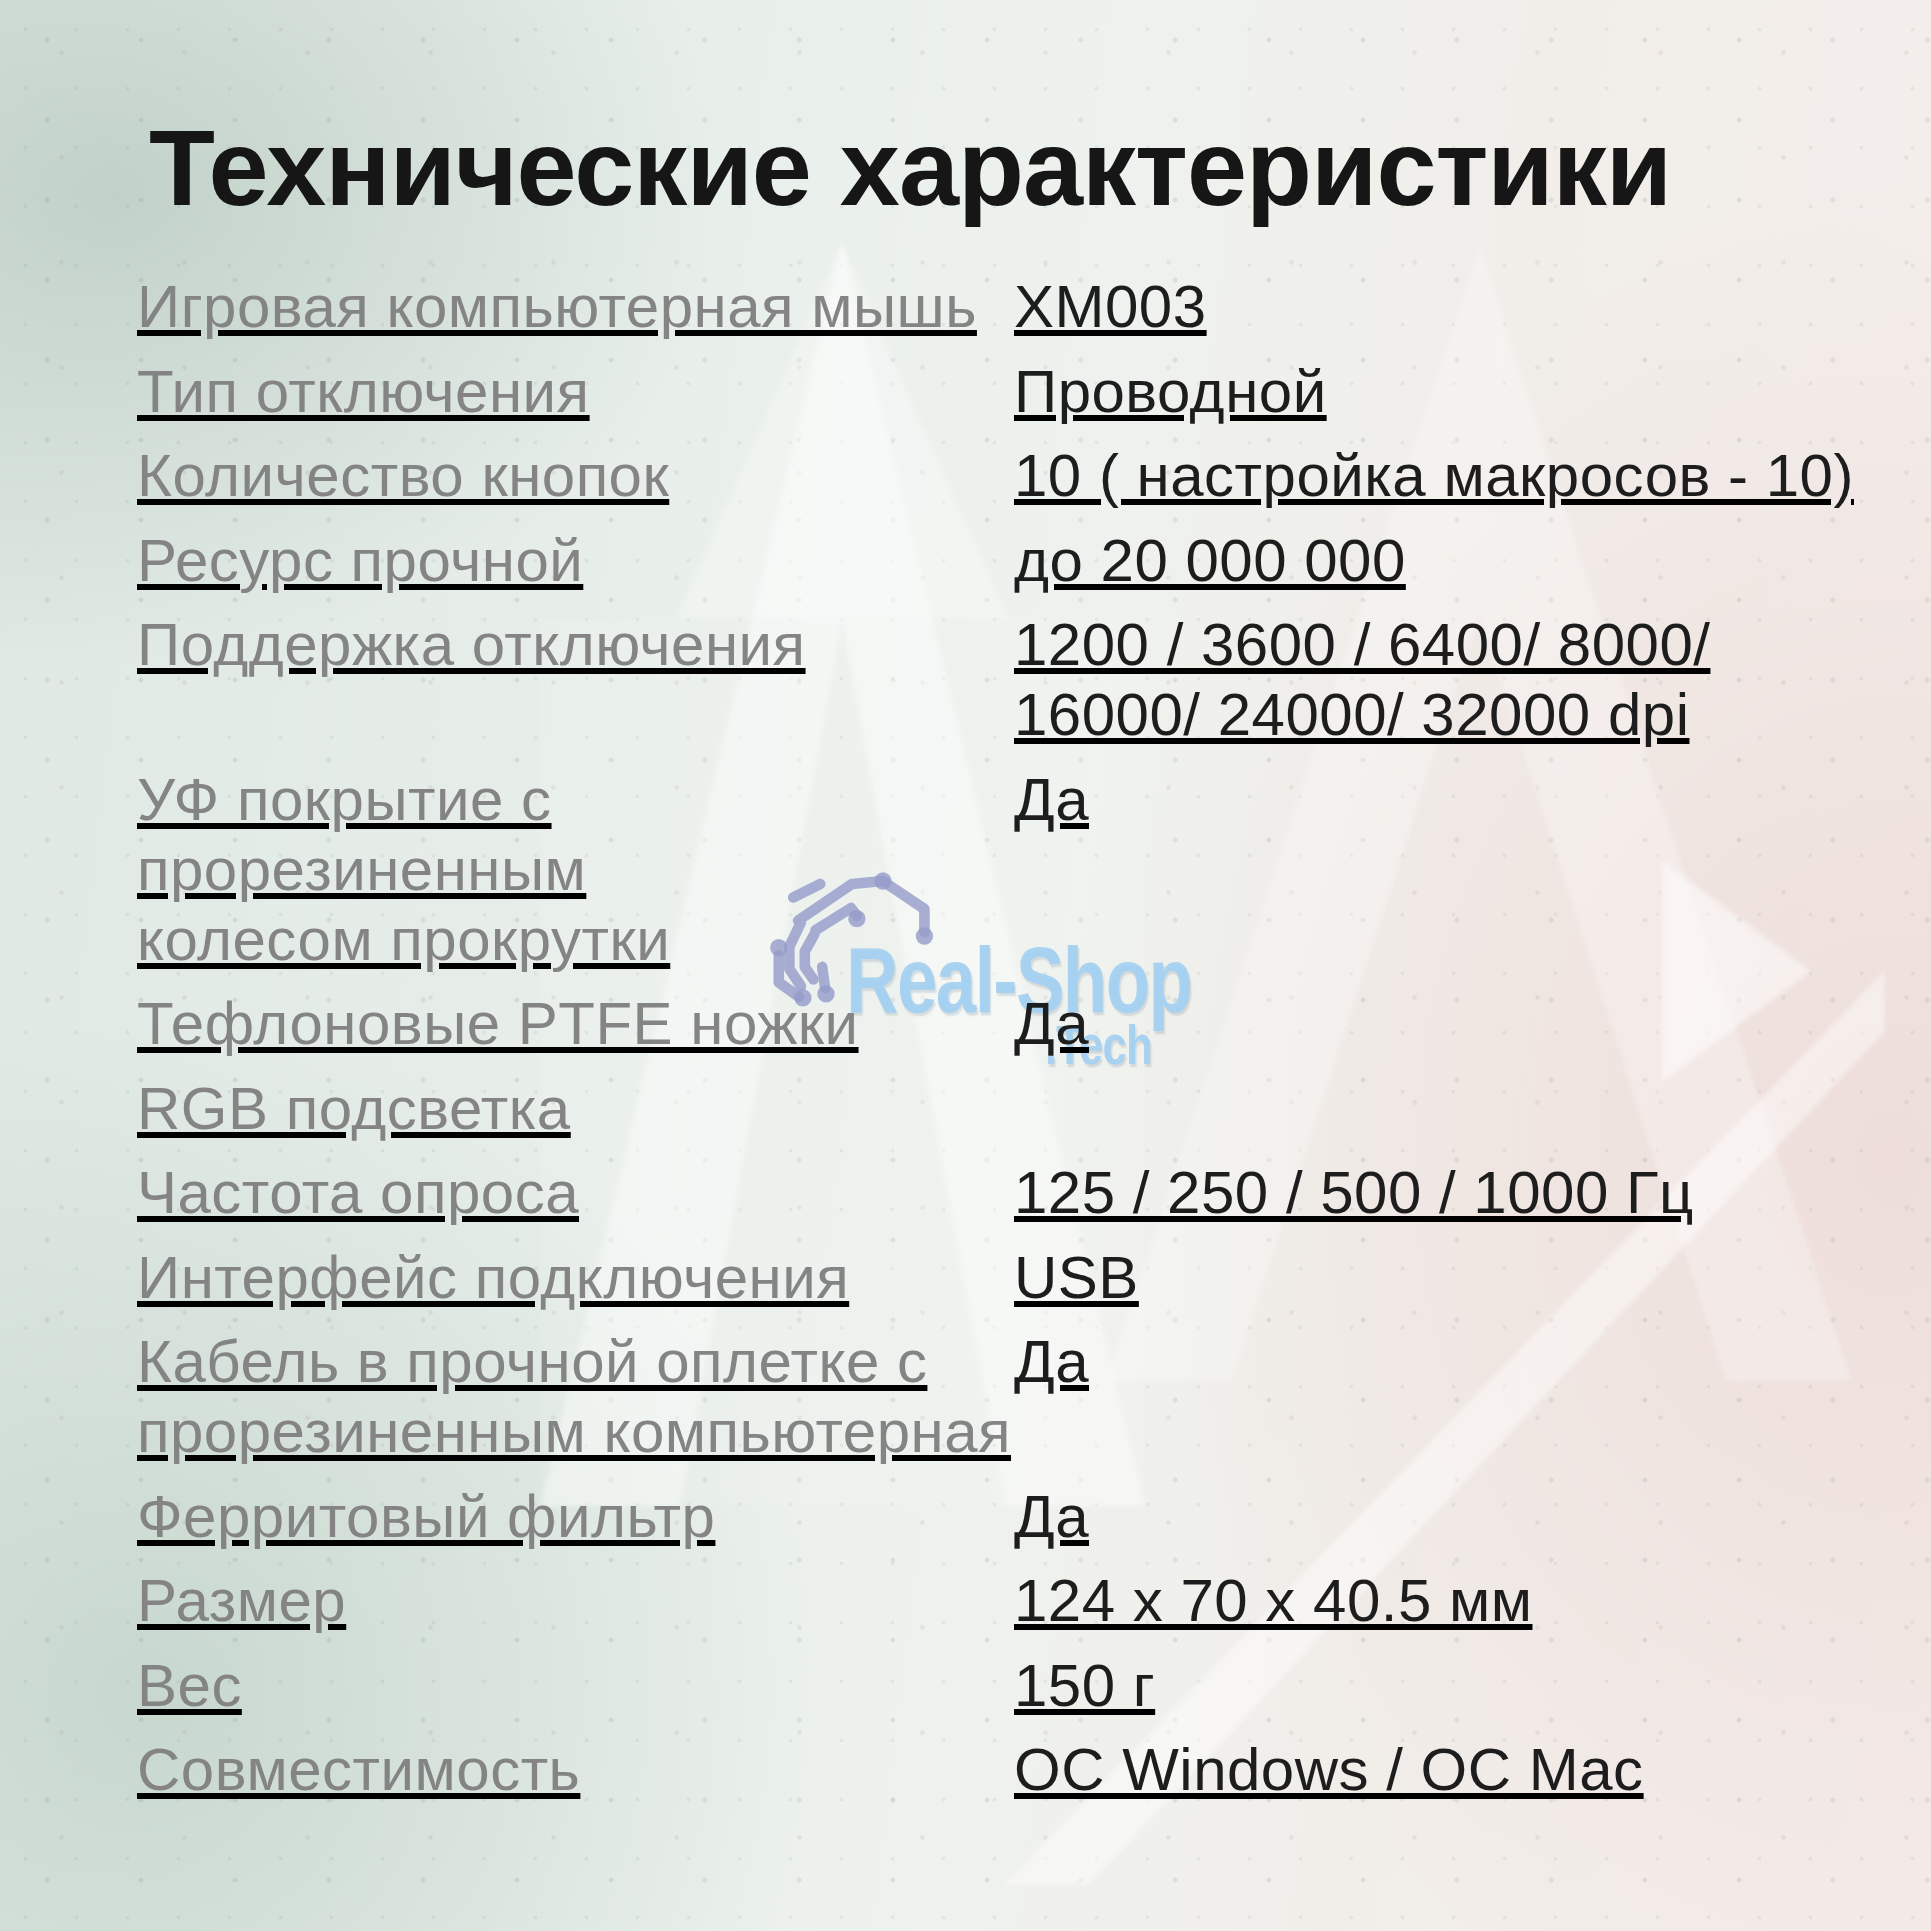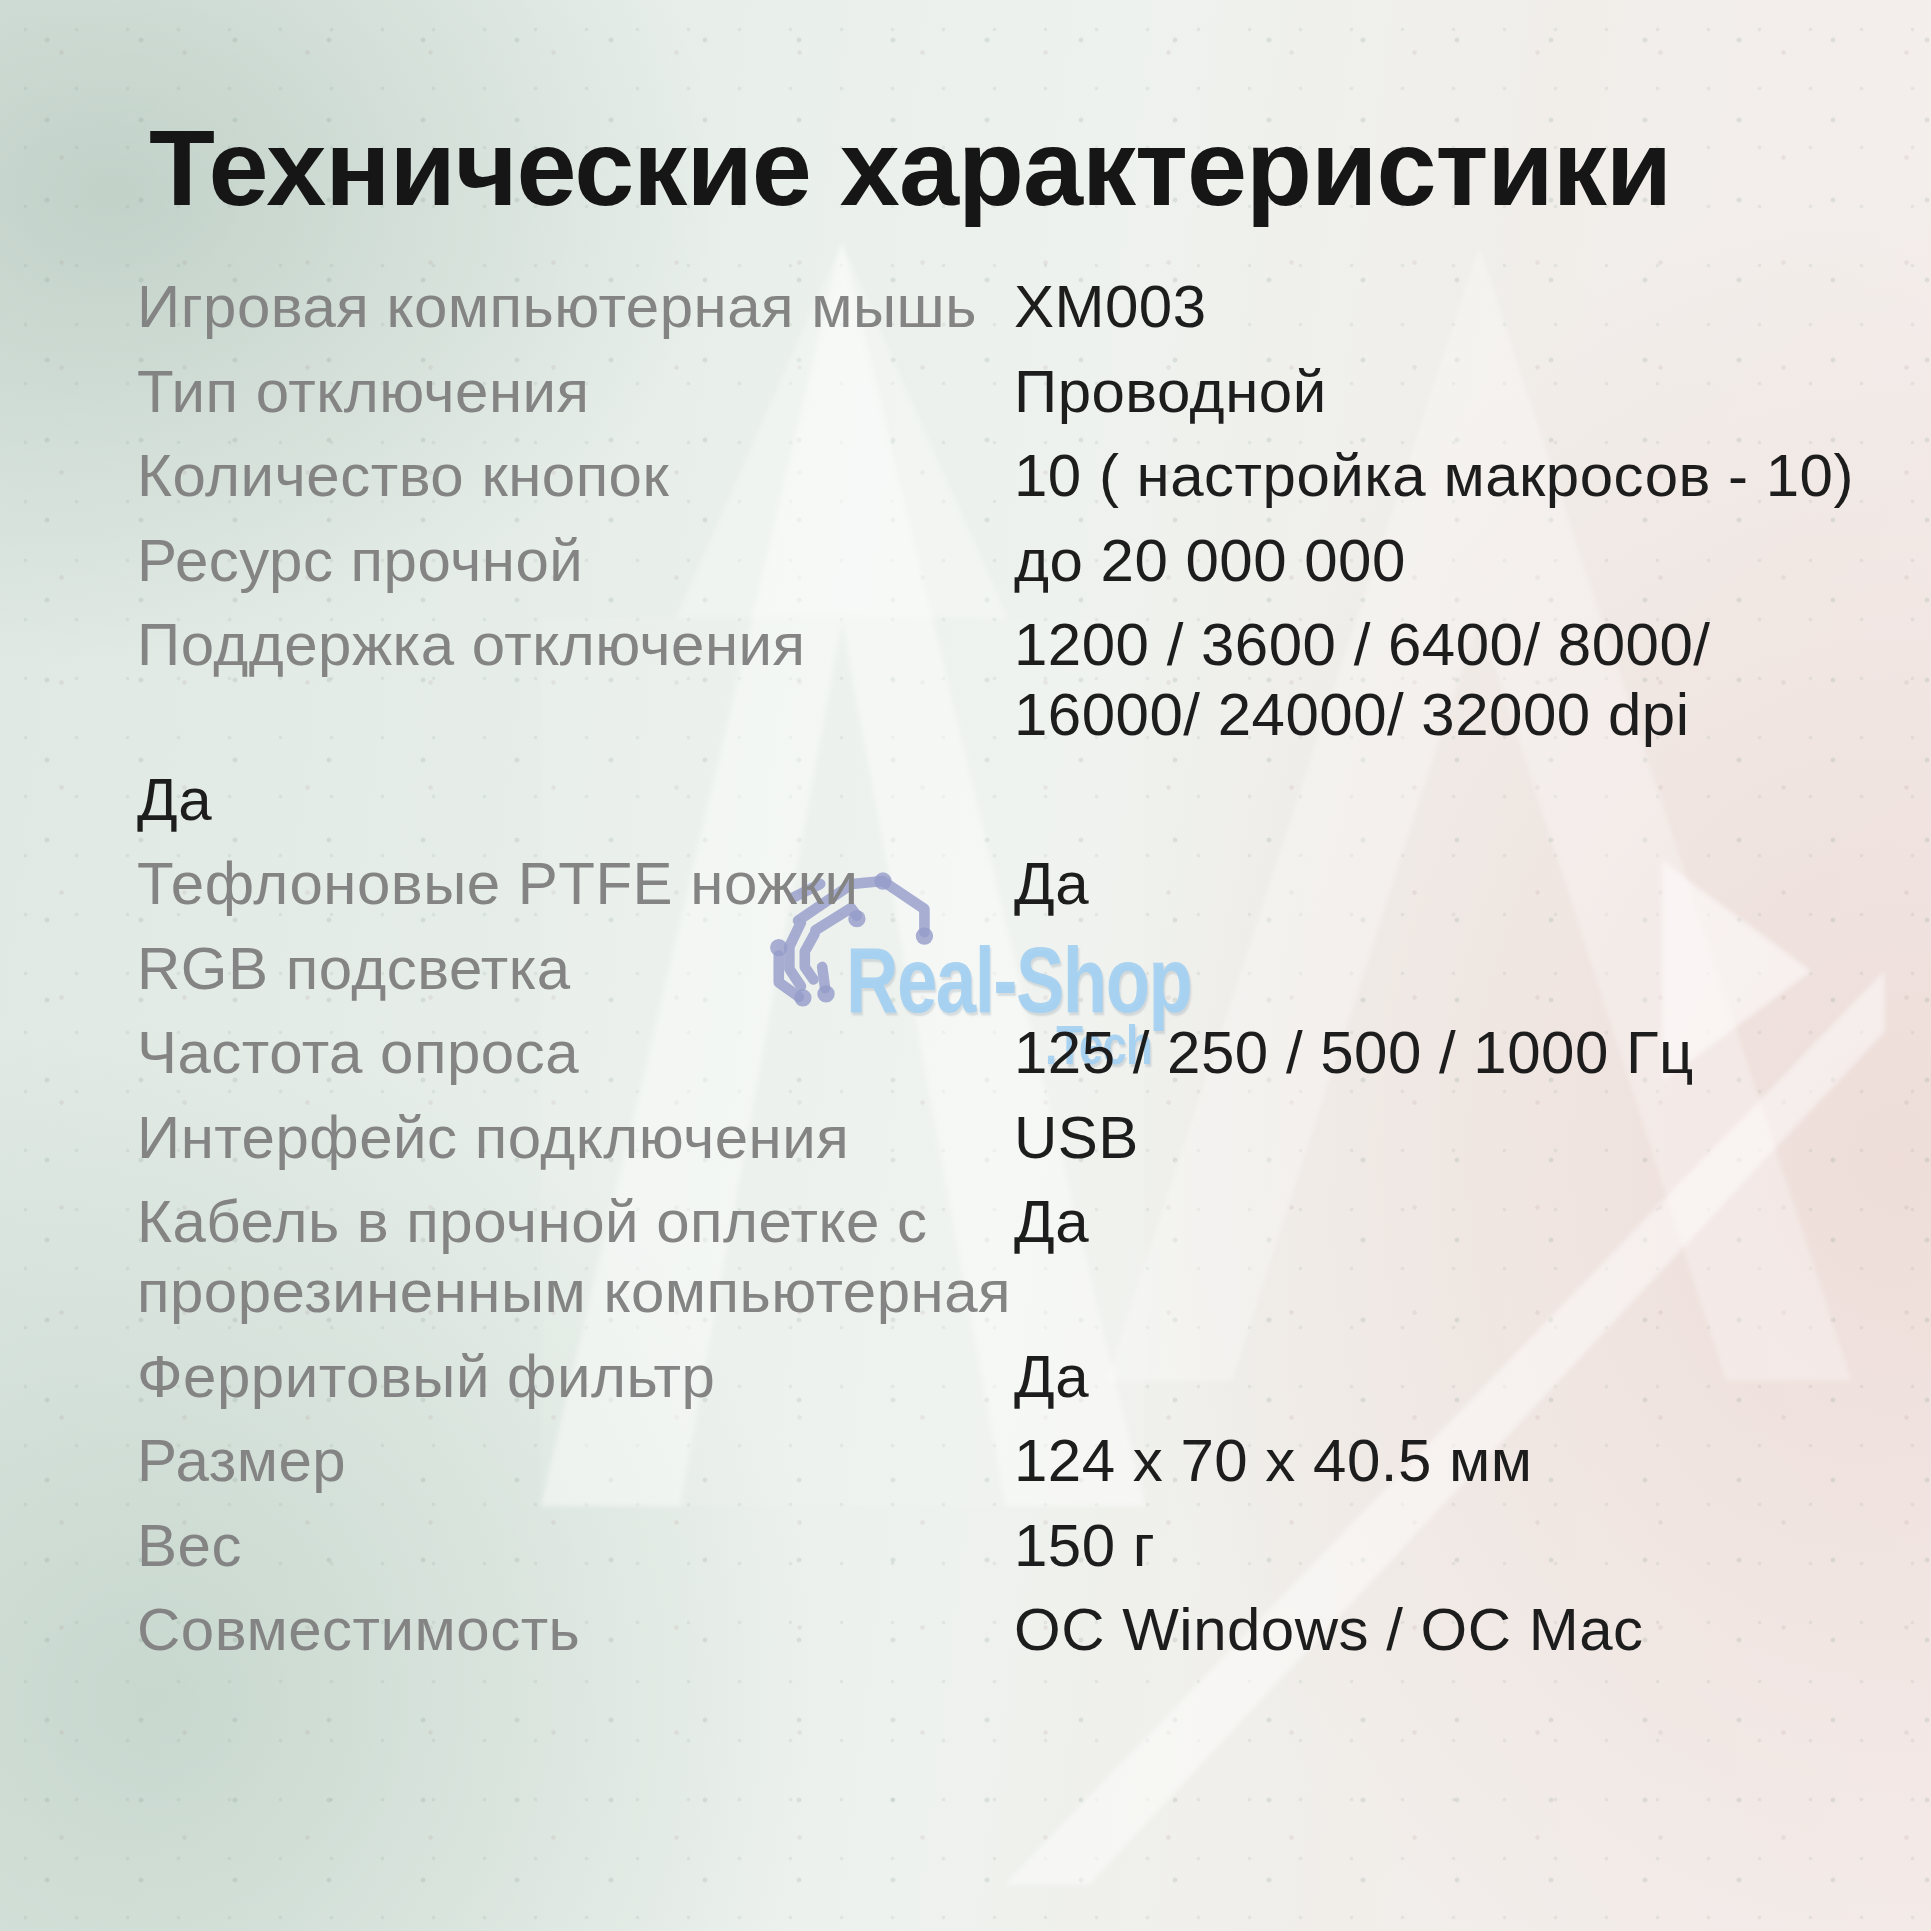--- a/index.html
+++ b/index.html
@@ -22,21 +22,21 @@
 
   .bg-shapes{position:absolute;left:0;top:0;z-index:1;filter:blur(2.9px);}
 
   .title{
     position:absolute;left:137px;top:93px;z-index:3;margin:12px;
     font-size:108px;font-weight:700;letter-spacing:-1px;color:#161616;
     white-space:nowrap;
   }
 
   .spec{position:absolute;left:137px;top:272px;right:58px;z-index:3;}
-  .row{display:grid;grid-template-columns:877px 1fr;align-items:start;margin-bottom:14.5px;}
+  .row{display:grid;grid-template-columns:877px 1fr;align-items:start;margin-bottom:14.5px;text-decoration:underline;}
   .row .label,.row .value{
     font-size:60px;line-height:70px;letter-spacing:0.5px;white-space:pre-line;
   }
   .row .label{color:#848484;}
   .row .value{color:#1d1d1d;}
 
   .watermark{position:absolute;left:0;top:0;z-index:2;}
   .hex{position:absolute;left:743px;top:855px;}
   .wm-brand{
     position:absolute;left:846px;top:927px;
@@ -111,20 +111,22 @@
       <div class="row">
         <div class="label">Ресурс прочной</div>
         <div class="value">до 20 000 000</div>
       </div>
       <div class="row">
         <div class="label">Поддержка отключения</div>
         <div class="value">1200 / 3600 / 6400/ 8000/
 16000/ 24000/ 32000 dpi</div>
       </div>
       <div class="row">
+        <div class="label">УФ покрытие с прорезиненным
+колесом прокрутки</div>
         <div class="value">Да</div>
       </div>
       <div class="row">
         <div class="label">Тефлоновые PTFE  ножки</div>
         <div class="value">Да</div>
       </div>
       <div class="row">
         <div class="label">RGB подсветка</div>
       </div>
       <div class="row">

